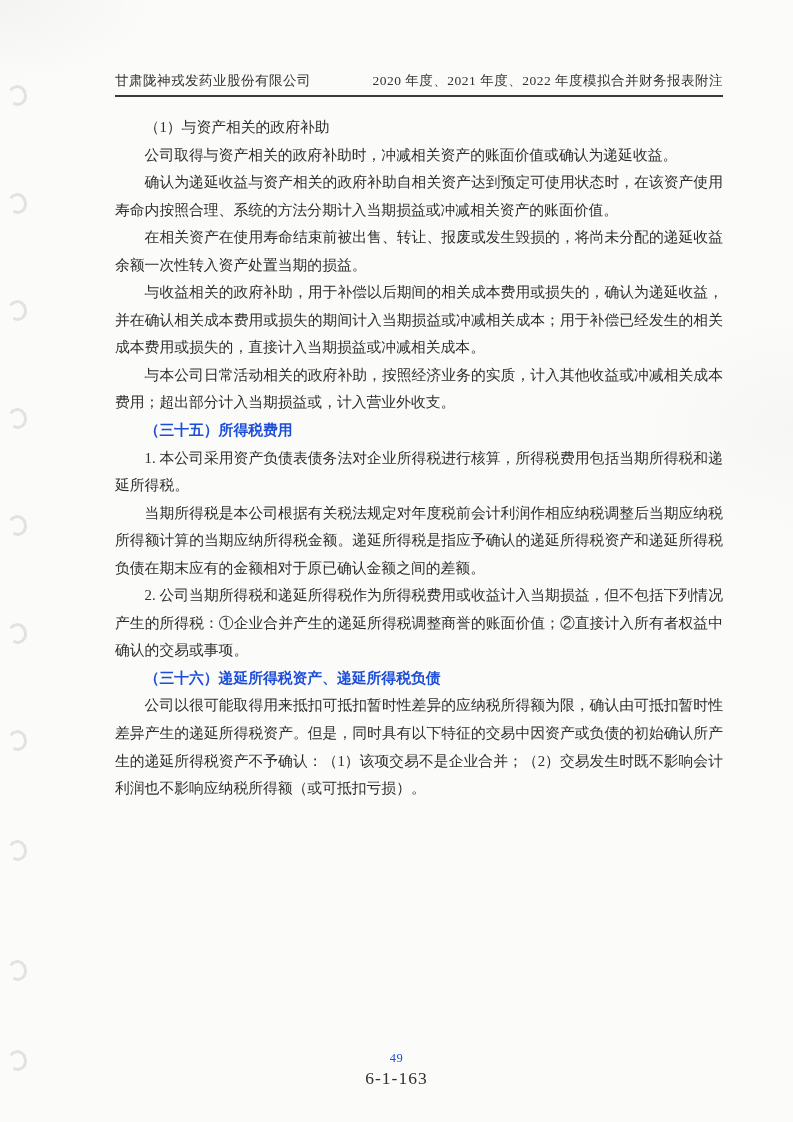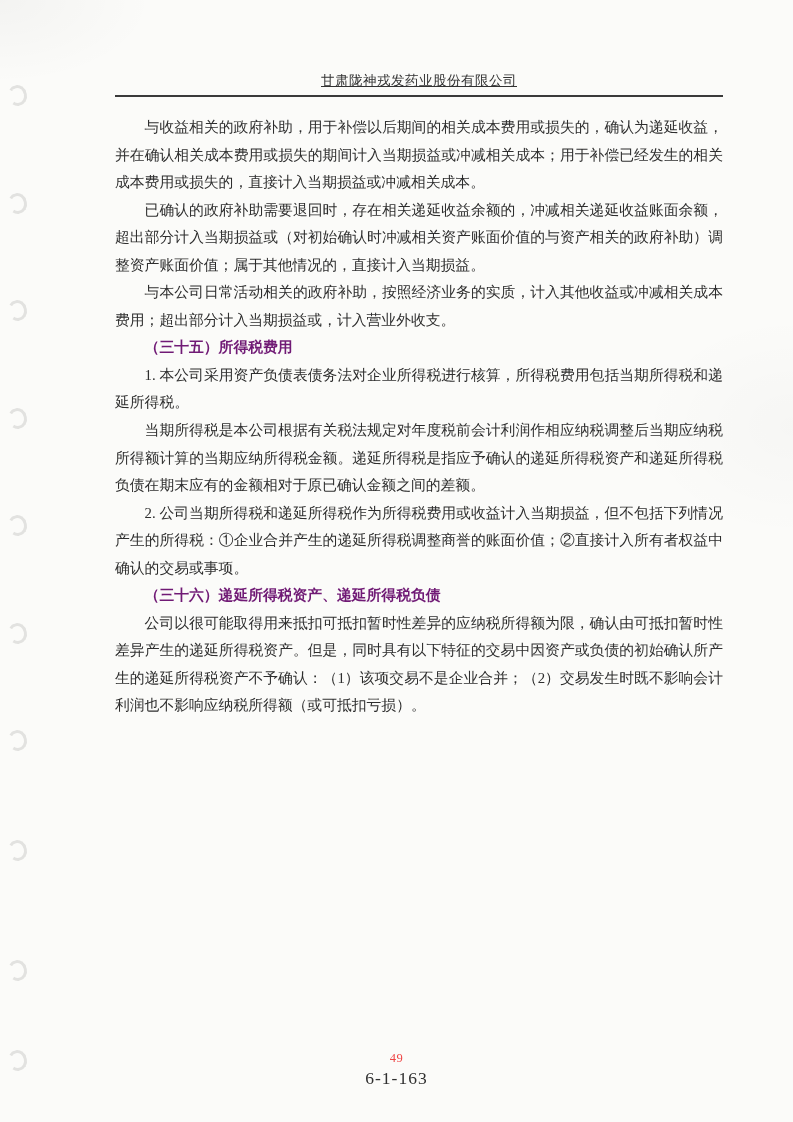--- a/index.html
+++ b/index.html
@@ -34,59 +34,58 @@
     border-radius: 50%;
     border-left-color: transparent;
     transform: rotate(-12deg);
   }
   .page-header {
     position: absolute;
     left: 115px;
     top: 72px;
     width: 608px;
     display: flex;
-    justify-content: center;
+    justify-content: space-between;
     align-items: flex-end;
     border-bottom: 2px solid #3a3a3a;
     padding-bottom: 5px;
     font-size: 13.5px;
     color: #323232;
     letter-spacing: 0.5px;
     white-space: nowrap;
-    text-decoration: underline;
   }
   .doc-body {
     position: absolute;
     left: 115px;
     top: 114px;
     width: 608px;
     font-size: 14.8px;
     line-height: 27.55px;
     text-align: justify;
     text-justify: inter-ideograph;
     color: #2e2e2e;
   }
   .doc-body p {
     margin: 0;
     text-indent: 2em;
   }
   .doc-body p.heading {
     font-weight: bold;
-    color: #701a75;
+    color: #1d4ed8;
   }
   .page-footer {
     position: absolute;
     left: 0;
     width: 793px;
     text-align: center;
   }
   .footer-page-num {
     top: 1051px;
     font-size: 12.5px;
-    color: #ef4444;
+    color: #1d4ed8;
     letter-spacing: 0.5px;
   }
   .footer-doc-code {
     top: 1068px;
     font-size: 17.5px;
     color: #303030;
     letter-spacing: 1px;
   }
 </style>
 </head>
@@ -102,25 +101,29 @@
     <span class="ring" style="top: 515px;"></span>
     <span class="ring" style="top: 623px;"></span>
     <span class="ring" style="top: 730px;"></span>
     <span class="ring" style="top: 840px;"></span>
     <span class="ring" style="top: 960px;"></span>
     <span class="ring" style="top: 1050px;"></span>
   </div>
 
 <div class="page-header">
   <span>甘肃陇神戎发药业股份有限公司</span>
+  <span>2020 年度、2021 年度、2022 年度模拟合并财务报表附注</span>
 </div>
 
 <main class="doc-body" id="doc-body">
+    <p>（1）与资产相关的政府补助</p>
+    <p>公司取得与资产相关的政府补助时，冲减相关资产的账面价值或确认为递延收益。</p>
+    <p>确认为递延收益与资产相关的政府补助自相关资产达到预定可使用状态时，在该资产使用寿命内按照合理、系统的方法分期计入当期损益或冲减相关资产的账面价值。</p>
+    <p>在相关资产在使用寿命结束前被出售、转让、报废或发生毁损的，将尚未分配的递延收益余额一次性转入资产处置当期的损益。</p>
     <p>与收益相关的政府补助，用于补偿以后期间的相关成本费用或损失的，确认为递延收益，并在确认相关成本费用或损失的期间计入当期损益或冲减相关成本；用于补偿已经发生的相关成本费用或损失的，直接计入当期损益或冲减相关成本。</p>
-    <p>已确认的政府补助需要退回时，存在相关递延收益余额的，冲减相关递延收益账面余额，超出部分计入当期损益或（对初始确认时冲减相关资产账面价值的与资产相关的政府补助）调整资产账面价值；属于其他情况的，直接计入当期损益。</p>
     <p>与本公司日常活动相关的政府补助，按照经济业务的实质，计入其他收益或冲减相关成本费用；超出部分计入当期损益或，计入营业外收支。</p>
     <p class="heading">（三十五）所得税费用</p>
     <p>1. 本公司采用资产负债表债务法对企业所得税进行核算，所得税费用包括当期所得税和递延所得税。</p>
     <p>当期所得税是本公司根据有关税法规定对年度税前会计利润作相应纳税调整后当期应纳税所得额计算的当期应纳所得税金额。递延所得税是指应予确认的递延所得税资产和递延所得税负债在期末应有的金额相对于原已确认金额之间的差额。</p>
     <p>2. 公司当期所得税和递延所得税作为所得税费用或收益计入当期损益，但不包括下列情况产生的所得税：①企业合并产生的递延所得税调整商誉的账面价值；②直接计入所有者权益中确认的交易或事项。</p>
     <p class="heading">（三十六）递延所得税资产、递延所得税负债</p>
     <p>公司以很可能取得用来抵扣可抵扣暂时性差异的应纳税所得额为限，确认由可抵扣暂时性差异产生的递延所得税资产。但是，同时具有以下特征的交易中因资产或负债的初始确认所产生的递延所得税资产不予确认：（1）该项交易不是企业合并；（2）交易发生时既不影响会计利润也不影响应纳税所得额（或可抵扣亏损）。</p>
   </main>
 
 <div class="page-footer footer-page-num">49</div>

